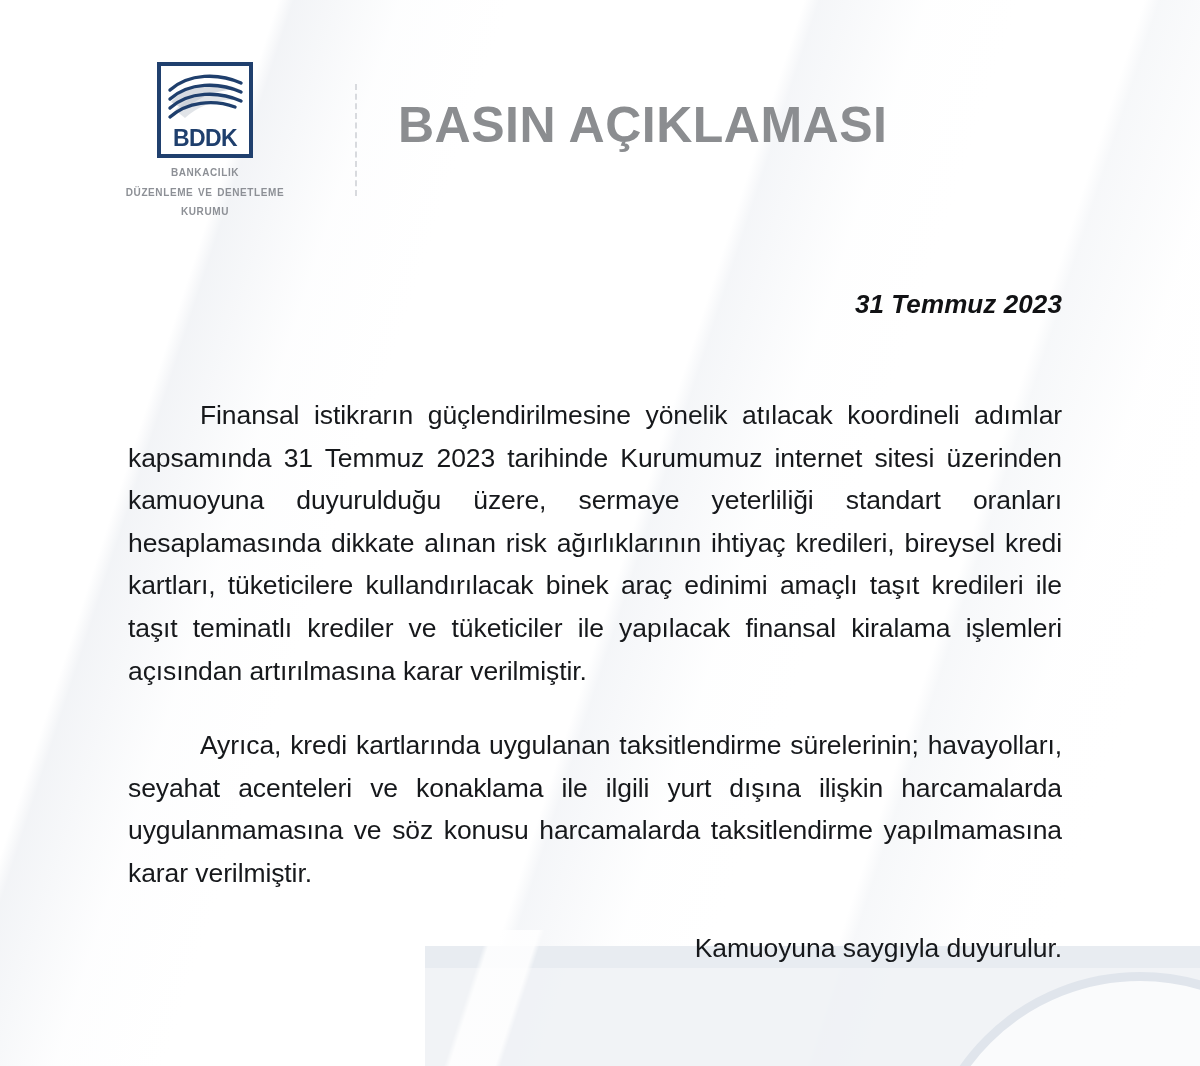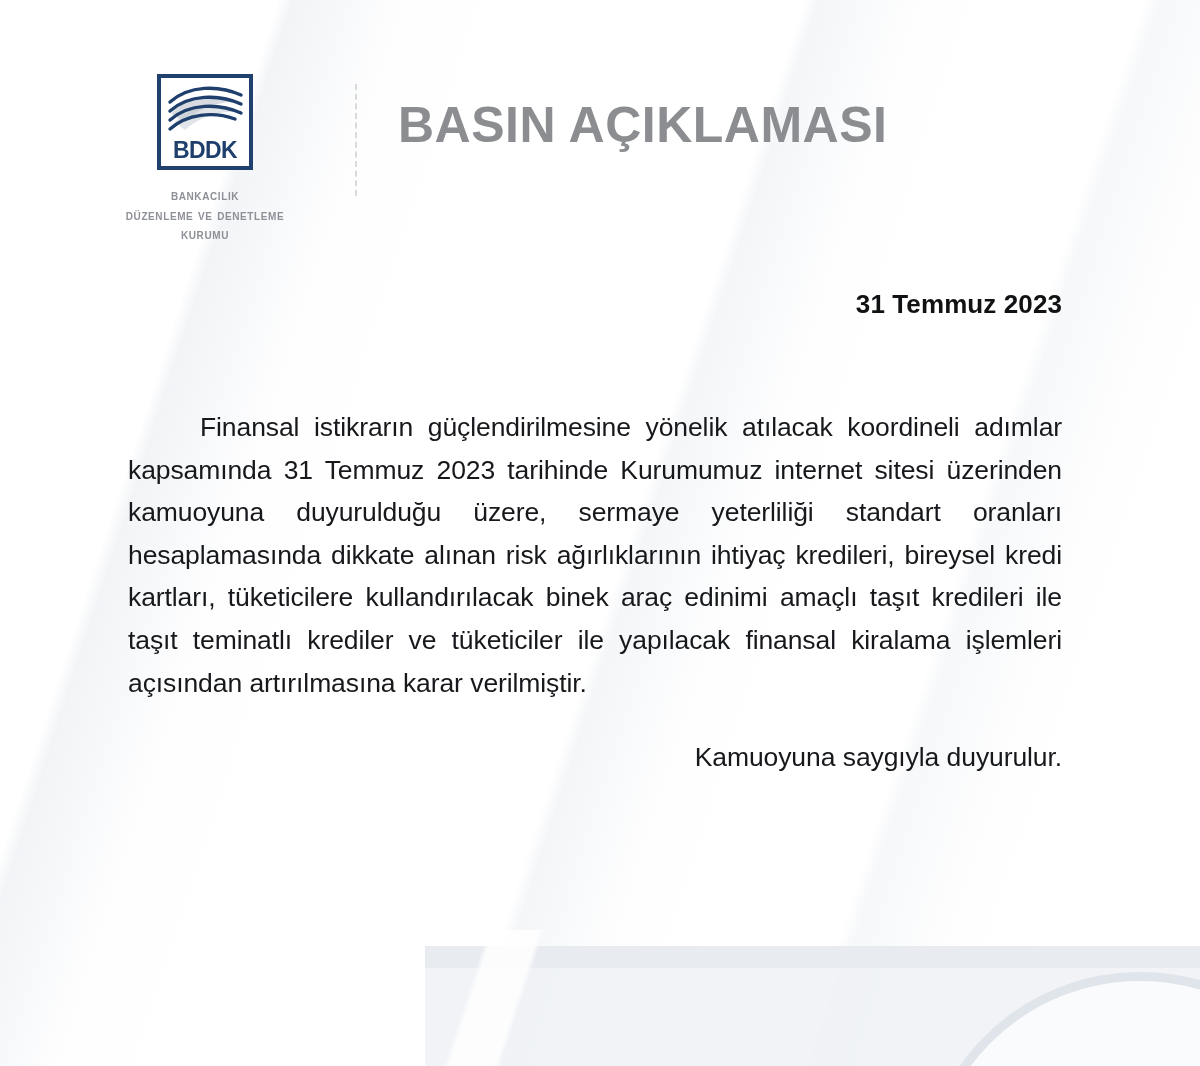--- a/index.html
+++ b/index.html
@@ -99,21 +99,21 @@
   .logo-block {
     position: absolute;
     left: 80px;
     top: 58px;
     width: 250px;
     text-align: center;
   }
   .logo-mark {
     width: 96px;
     height: 96px;
-    margin: 16px auto;
+    margin: 4px auto;
     border: 4px solid #20406e;
     box-sizing: border-box;
     background: #a16207;
     position: relative;
     padding: 0;
   }
   .logo-mark svg { display: block; }
 
   .logo-sub {
     margin-top: 2px;
@@ -152,31 +152,32 @@
   
   .doc-date {
     position: absolute;
     right: 138px;
     top: 289px;
     color: #111214;
     font-size: 26px;
     font-weight: bold;
     letter-spacing: 0.1px;
     white-space: nowrap;
+    font-style: italic;
   }
 
   
   .body-text {
     position: absolute;
     left: 128px;
     top: 394px;
     width: 934px;
   }
   .para {
-    margin: 12px 0 32px 0;
+    margin: 0 0 32px 0;
     text-align: justify;
     text-justify: inter-word;
     text-indent: 72px;
     color: #16181b;
     font-size: 26.5px;
     line-height: 42.6px;
     letter-spacing: -0.1px;
     word-spacing: 0.2px;
   }
   .para:last-child { margin-bottom: 0; }
@@ -226,17 +227,18 @@
 
       <div class="divider-dotted"></div>
 
       <div class="doc-title">BASIN AÇIKLAMASI</div>
     </div>
 
     <div class="doc-date">31 Temmuz 2023</div>
 
     <div class="body-text">
       <p class="para">Finansal istikrarın güçlendirilmesine yönelik atılacak koordineli adımlar kapsamında 31 Temmuz 2023 tarihinde Kurumumuz internet sitesi üzerinden kamuoyuna duyurulduğu üzere, sermaye yeterliliği standart oranları hesaplamasında dikkate alınan risk ağırlıklarının ihtiyaç kredileri, bireysel kredi kartları, tüketicilere kullandırılacak binek araç edinimi amaçlı taşıt kredileri ile taşıt teminatlı krediler ve tüketiciler ile yapılacak finansal kiralama işlemleri açısından artırılmasına karar verilmiştir.</p>
+      <p class="para">Ayrıca, kredi kartlarında uygulanan taksitlendirme sürelerinin; havayolları, seyahat acenteleri ve konaklama ile ilgili yurt dışına ilişkin harcamalarda uygulanmamasına ve söz konusu harcamalarda taksitlendirme yapılmamasına karar verilmiştir.</p>
       <p class="para no-justify">Kamuoyuna saygıyla duyurulur.</p>
     </div>
 
   </div>
 </div>
 
 </body></html>

